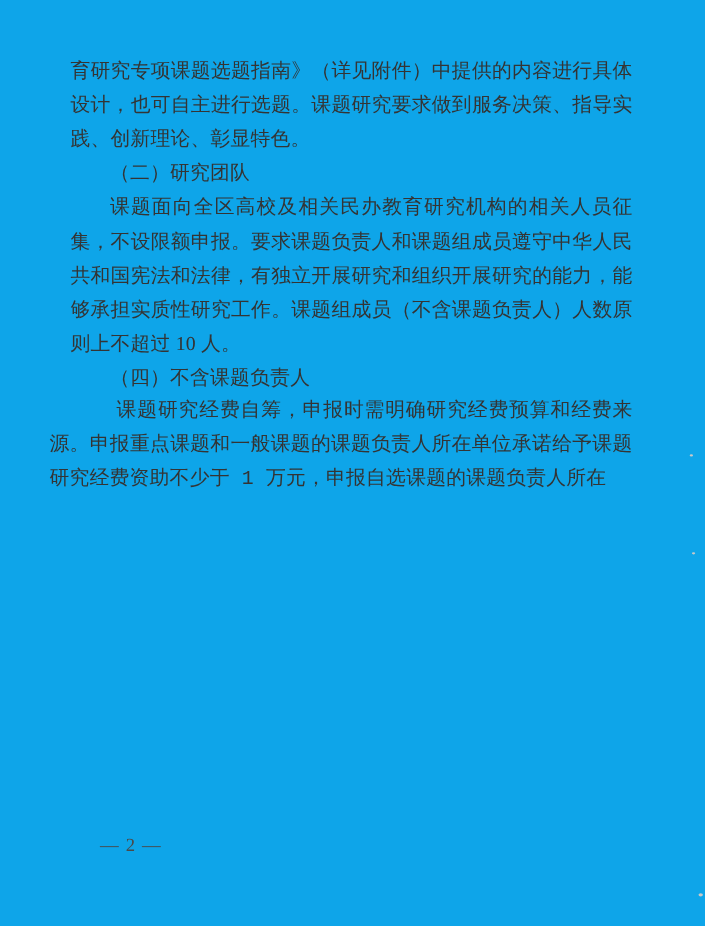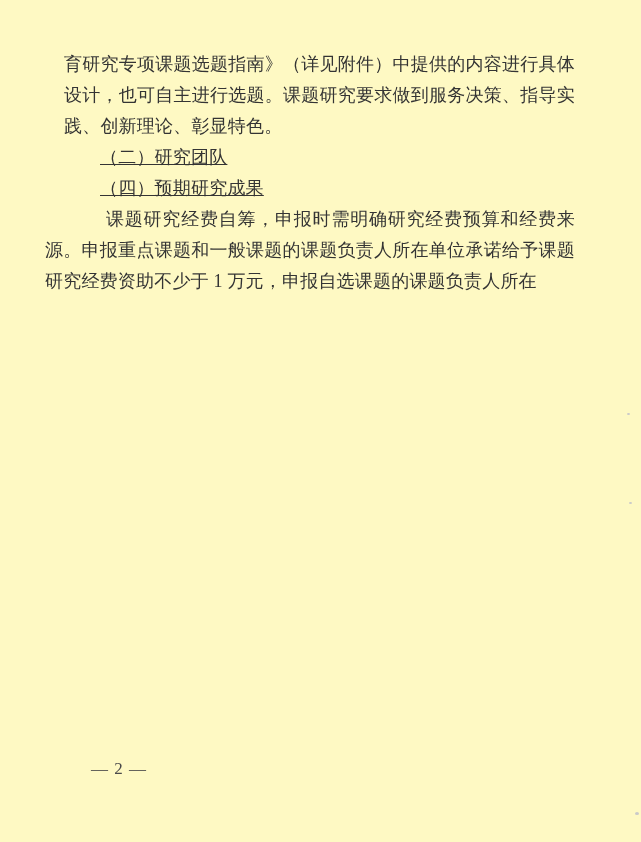--- a/index.html
+++ b/index.html
@@ -4,21 +4,21 @@
 <style>
   html, body {
     margin: 0;
     padding: 0;
     background: #ffffff;
   }
   .page {
     position: relative;
     width: 641px;
     height: 842px;
-    background: #fef9c3;
+    background: #0ea5e9;
     overflow: hidden;
     font-family: "Liberation Serif", "DejaVu Serif", serif;
     color: #343434;
   }
   .content {
     position: absolute;
     left: 64px;
     top: 49px;
     width: 511px;
     font-size: 18px;
@@ -29,27 +29,27 @@
   .para {
     margin: 0;
     padding: 0;
     text-indent: 2em;
   }
   .para.no-indent {
     text-indent: 0;
   }
   .para.heading {
     text-indent: 2em;
-    text-decoration: underline;
   }
   
   .para.wide {
     margin-left: -19px;
     width: 530px;
     text-indent: 61px;
+    font-family: Liberation Mono, monospace;
   }
   .footer {
     position: absolute;
     left: 91px;
     top: 759px;
     font-size: 17px;
     line-height: 20px;
     color: #4a4a4a;
     letter-spacing: 1px;
     font-family: "Liberation Serif", "DejaVu Serif", serif;
@@ -66,24 +66,25 @@
 </head>
 <body>
 
 <div class="page">
 
   <div class="content">
     <p class="para no-indent">育研究专项课题选题指南》（详见附件）中提供的内容进行具体设计，也可自主进行选题。课题研究要求做到服务决策、指导实践、创新理论、彰显特色。</p>
 
     <p class="para heading">（二）研究团队</p>
 
+    <p class="para">课题面向全区高校及相关民办教育研究机构的相关人员征集，不设限额申报。要求课题负责人和课题组成员遵守中华人民共和国宪法和法律，有独立开展研究和组织开展研究的能力，能够承担实质性研究工作。课题组成员（不含课题负责人）人数原则上不超过 10 人。</p>
 
 
 
-    <p class="para heading">（四）预期研究成果</p>
+    <p class="para heading">（四）不含课题负责人</p>
 
 
 
     <p class="para wide">课题研究经费自筹，申报时需明确研究经费预算和经费来源。申报重点课题和一般课题的课题负责人所在单位承诺给予课题研究经费资助不少于 1 万元，申报自选课题的课题负责人所在</p>
   </div>
 
   <div class="footer">— 2 —</div>
 
   <div class="speck s1"></div>
   <div class="speck s2"></div>

